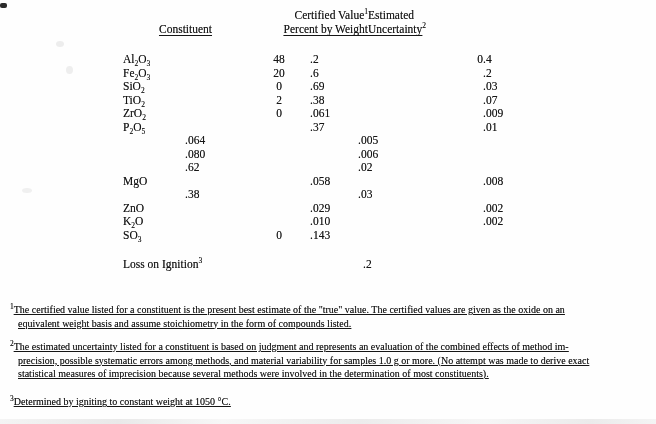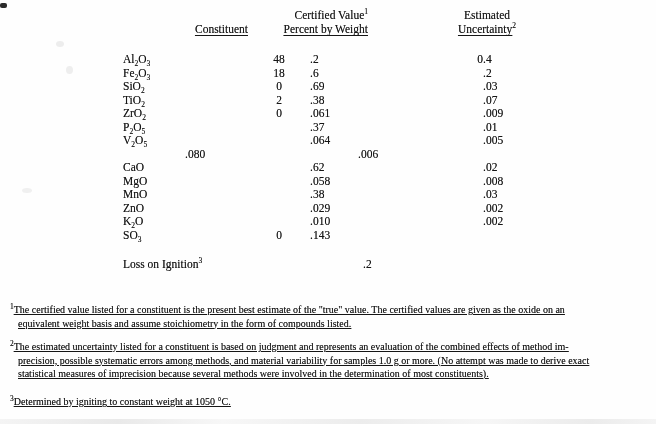--- a/index.html
+++ b/index.html
@@ -10,23 +10,23 @@
     background: #fefefe;
     font-family: "Liberation Serif", "DejaVu Serif", serif;
     color: #151515;
     overflow: hidden;
     text-shadow: 0 0 0.5px rgba(10,10,10,0.55); 
   }
   
   .ctable { position: absolute; left: 123px; top: 8px; }
   .thead { display: flex; align-items: flex-end; margin-bottom: 17px; }
   .th { font-size: 11.5px; line-height: 14px; }
-  .hc1 { width: 125px; text-align: right; }
+  .hc1 { width: 125px; text-align: center; }
   .hc2 { width: 120px; text-align: right; }
-  .hc3 { width: 238px; text-align: center; }
+  .hc3 { width: 238px; }
   .ul { text-decoration: underline; text-underline-offset: 2px; }
   sup { font-size: 7.5px; line-height: 0; vertical-align: super; }
   sub { font-size: 7.5px; line-height: 0; vertical-align: sub; }
   .trow { display: flex; font-size: 11.5px; line-height: 13.5px; }
   .loss-row { margin-top: 16px; }
   .cell { white-space: nowrap; }
   .c1 { width: 125px; text-align: left; }
   .c2 { width: 120px; text-align: left; }
   .c3 { width: 238px; text-align: left; }
   .c2 .ip { display: inline-block; width: 62px;  text-align: center; }
@@ -83,21 +83,21 @@
     </div>
 
     <div>
         <div class="trow">
           <div class="cell c1">Al<sub>2</sub>O<sub>3</sub></div>
           <div class="cell c2"><span class="ip">48</span><span class="fp">.2</span></div>
           <div class="cell c3"><span class="ip">0</span><span class="fp">.4</span></div>
         </div>
         <div class="trow">
           <div class="cell c1">Fe<sub>2</sub>O<sub>3</sub></div>
-          <div class="cell c2"><span class="ip">18</span><span class="fp">.6</span></div>
+          <div class="cell c2"><span class="ip">20</span><span class="fp">.6</span></div>
           <div class="cell c3"><span class="ip"></span><span class="fp">.2</span></div>
         </div>
         <div class="trow">
           <div class="cell c1">SiO<sub>2</sub></div>
           <div class="cell c2"><span class="ip">0</span><span class="fp">.69</span></div>
           <div class="cell c3"><span class="ip"></span><span class="fp">.03</span></div>
         </div>
         <div class="trow">
           <div class="cell c1">TiO<sub>2</sub></div>
           <div class="cell c2"><span class="ip">2</span><span class="fp">.38</span></div>
@@ -107,40 +107,37 @@
           <div class="cell c1">ZrO<sub>2</sub></div>
           <div class="cell c2"><span class="ip">0</span><span class="fp">.061</span></div>
           <div class="cell c3"><span class="ip"></span><span class="fp">.009</span></div>
         </div>
         <div class="trow">
           <div class="cell c1">P<sub>2</sub>O<sub>5</sub></div>
           <div class="cell c2"><span class="ip"></span><span class="fp">.37</span></div>
           <div class="cell c3"><span class="ip"></span><span class="fp">.01</span></div>
         </div>
         <div class="trow">
-          <div class="cell c1">V<sub>2</sub>O<sub>5</sub></div>
           <div class="cell c2"><span class="ip"></span><span class="fp">.064</span></div>
           <div class="cell c3"><span class="ip"></span><span class="fp">.005</span></div>
         </div>
         <div class="trow">
           <div class="cell c2"><span class="ip"></span><span class="fp">.080</span></div>
           <div class="cell c3"><span class="ip"></span><span class="fp">.006</span></div>
         </div>
         <div class="trow">
-          <div class="cell c1">CaO</div>
           <div class="cell c2"><span class="ip"></span><span class="fp">.62</span></div>
           <div class="cell c3"><span class="ip"></span><span class="fp">.02</span></div>
         </div>
         <div class="trow">
           <div class="cell c1">MgO</div>
           <div class="cell c2"><span class="ip"></span><span class="fp">.058</span></div>
           <div class="cell c3"><span class="ip"></span><span class="fp">.008</span></div>
         </div>
         <div class="trow">
-          <div class="cell c1">MnO</div>
           <div class="cell c2"><span class="ip"></span><span class="fp">.38</span></div>
           <div class="cell c3"><span class="ip"></span><span class="fp">.03</span></div>
         </div>
         <div class="trow">
           <div class="cell c1">ZnO</div>
           <div class="cell c2"><span class="ip"></span><span class="fp">.029</span></div>
           <div class="cell c3"><span class="ip"></span><span class="fp">.002</span></div>
         </div>
         <div class="trow">
           <div class="cell c1">K<sub>2</sub>O</div>

